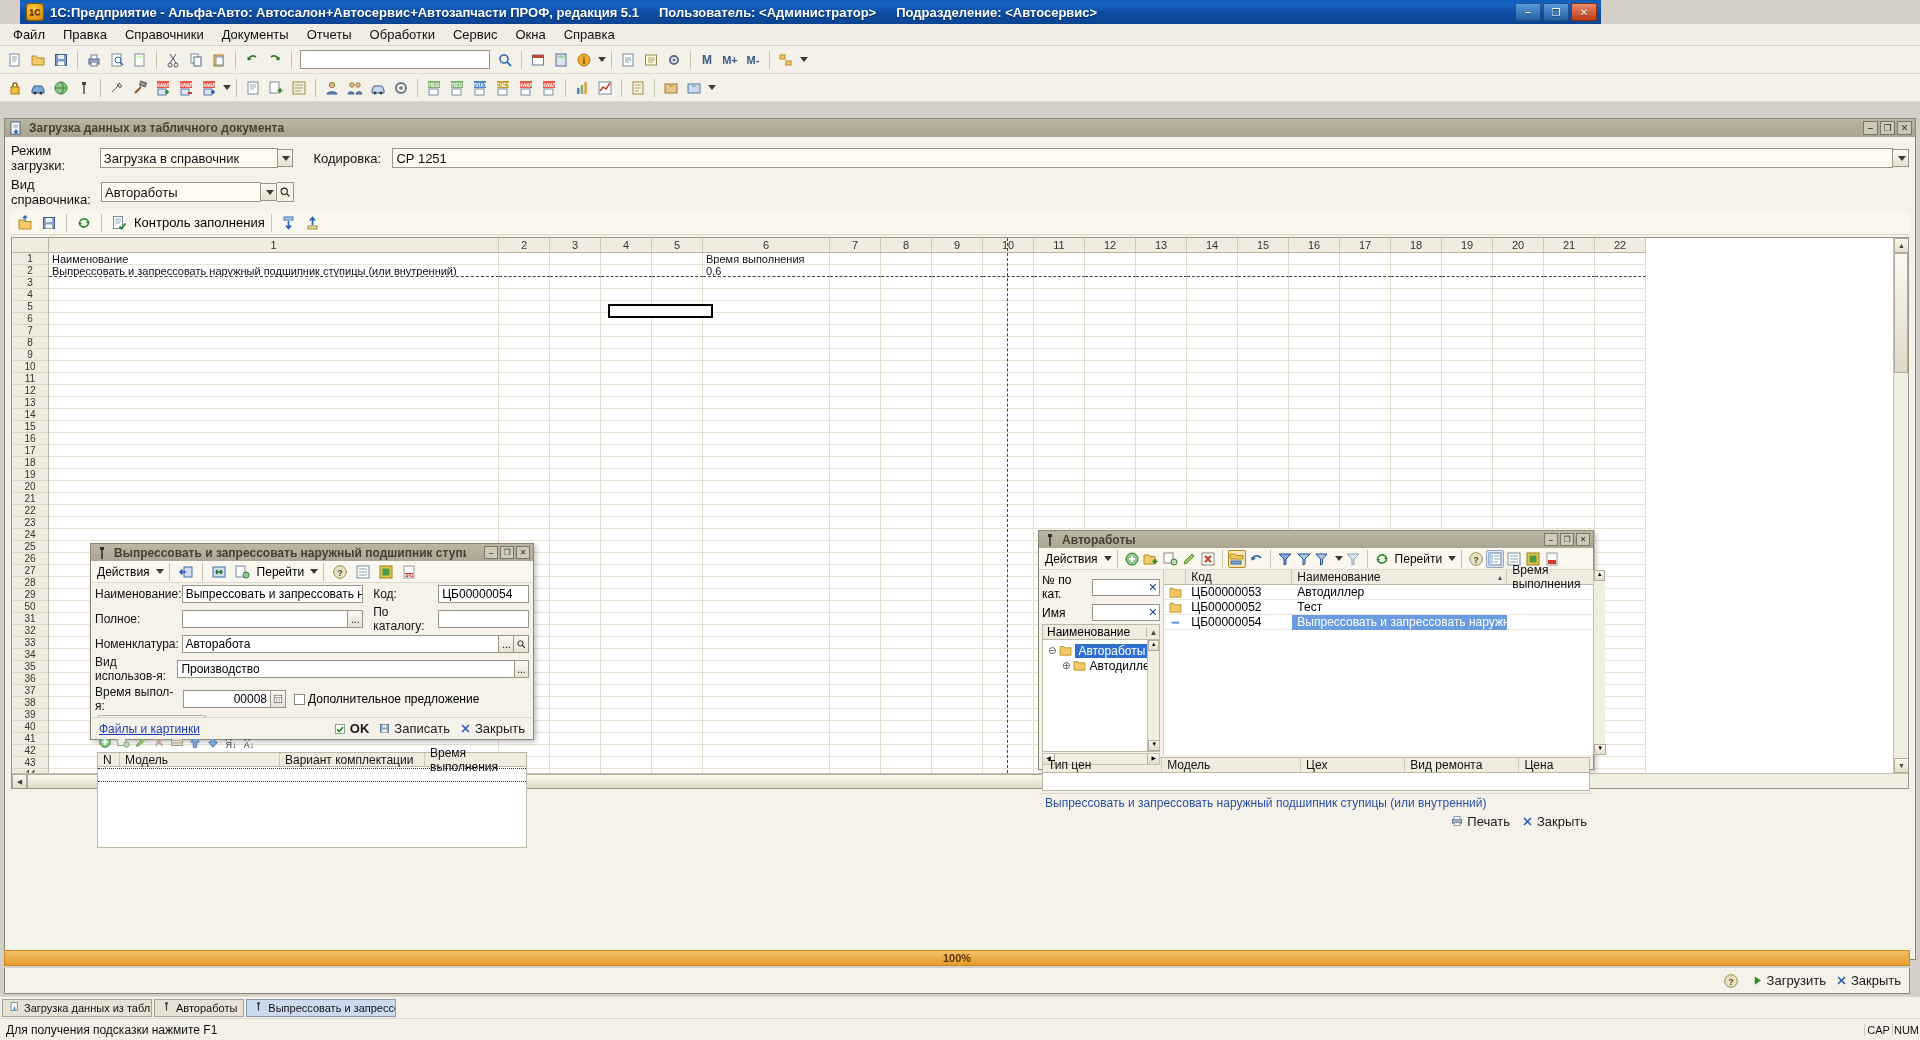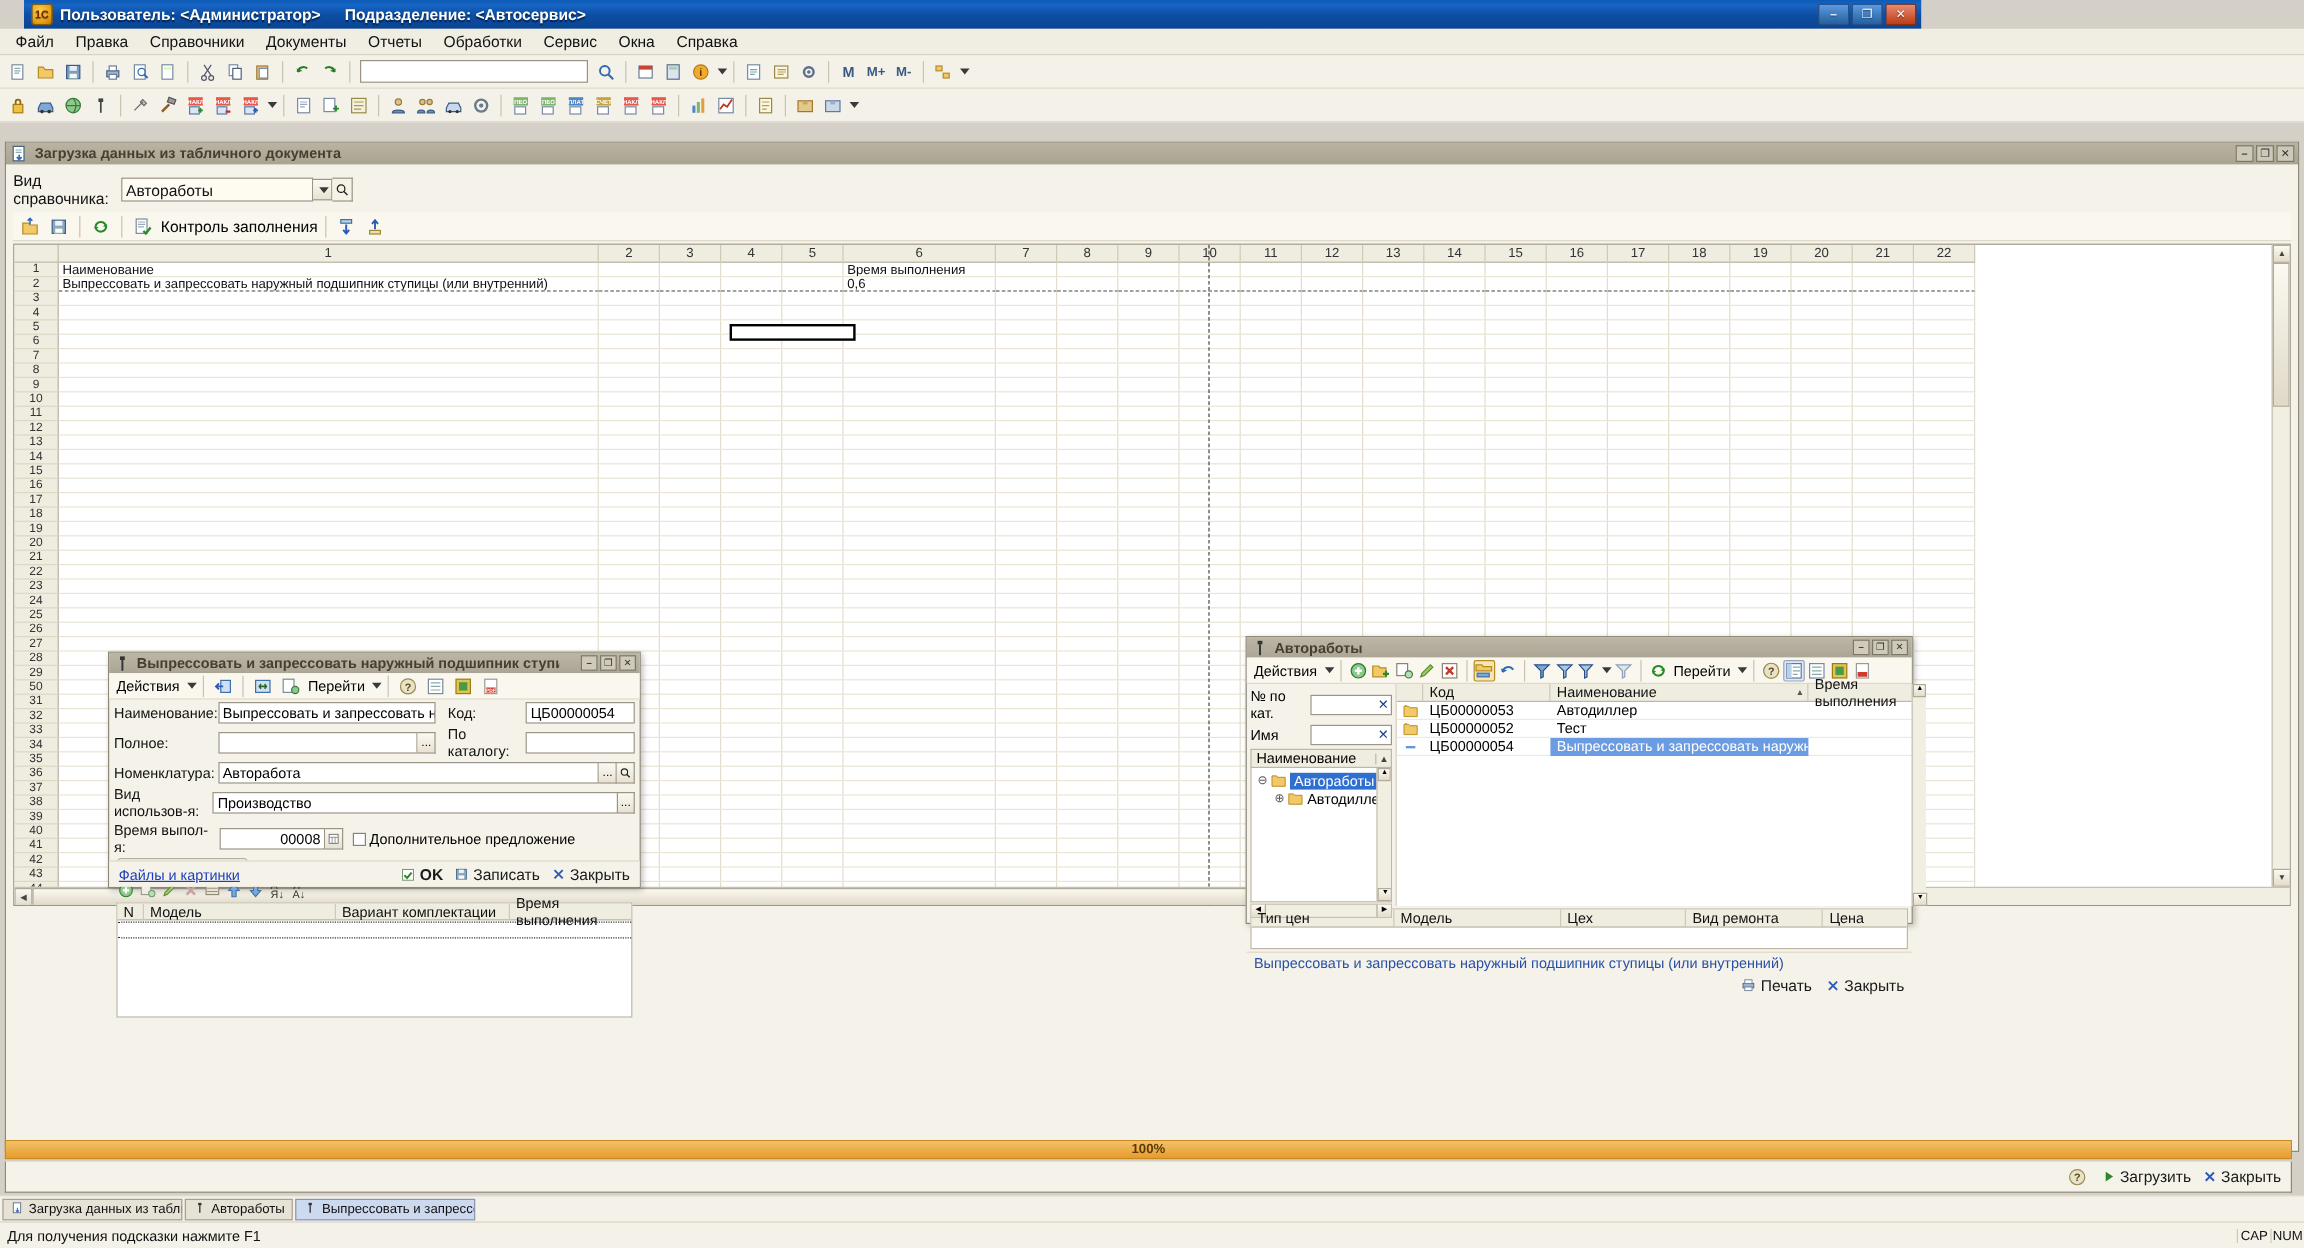--- a/index.html
+++ b/index.html
@@ -263,20 +263,21 @@
              border-top:1px solid #ded8c8; background:#f5f2e9; }
   .ulink { color:#1a3fbd; text-decoration:underline; font-size:12px; }
 </style>
 </head>
 <body>
 
 <div id="root">
 
   <div class="titlebar">
     <div class="app-icon">1С</div>
+    <div class="t-seg">1С:Предприятие - Альфа-Авто: Автосалон+Автосервис+Автозапчасти ПРОФ, редакция 5.1</div>
     <div class="t-seg">Пользователь: &lt;Администратор&gt;</div>
     <div class="t-seg">Подразделение: &lt;Автосервис&gt;</div>
     <div class="spacer"></div>
     <div class="win-btns">
       <div class="win-btn">–</div>
       <div class="win-btn">❐</div>
       <div class="win-btn close">✕</div>
     </div>
   </div>
 
@@ -630,20 +631,32 @@
         </svg>
       <div class="tt">Загрузка данных из табличного документа</div>
       <div class="sp"></div>
       <div class="mdi-btn">–</div>
       <div class="mdi-btn">❐</div>
       <div class="mdi-btn">✕</div>
     </div>
 
     <div class="mdi-body">
 
+      <div class="frow">
+        <div class="flabel" style="width:90px">Режим загрузки:</div>
+        <div class="finput" style="width:180px">Загрузка в справочник</div>
+        <div class="dd-btn">
+            <div class="caret-dn"></div>
+          </div>
+        <div class="flabel" style="width:80px; margin-left:20px">Кодировка:</div>
+        <div class="finput" style="width:1520px">CP 1251</div>
+        <div class="dd-btn">
+            <div class="caret-dn"></div>
+          </div>
+      </div>
 
       <div class="frow">
         <div class="flabel" style="width:90px">Вид справочника:</div>
         <div class="finput" style="width:160px">Автоработы</div>
         <div class="dd-btn">
             <div class="caret-dn"></div>
           </div>
         <div class="mag-btn">
           <svg width="12" height="12" viewBox="0 0 16 16">
               <circle cx="7" cy="7" r="4.2" fill="none" stroke="#222" stroke-width="1.4"></circle>

